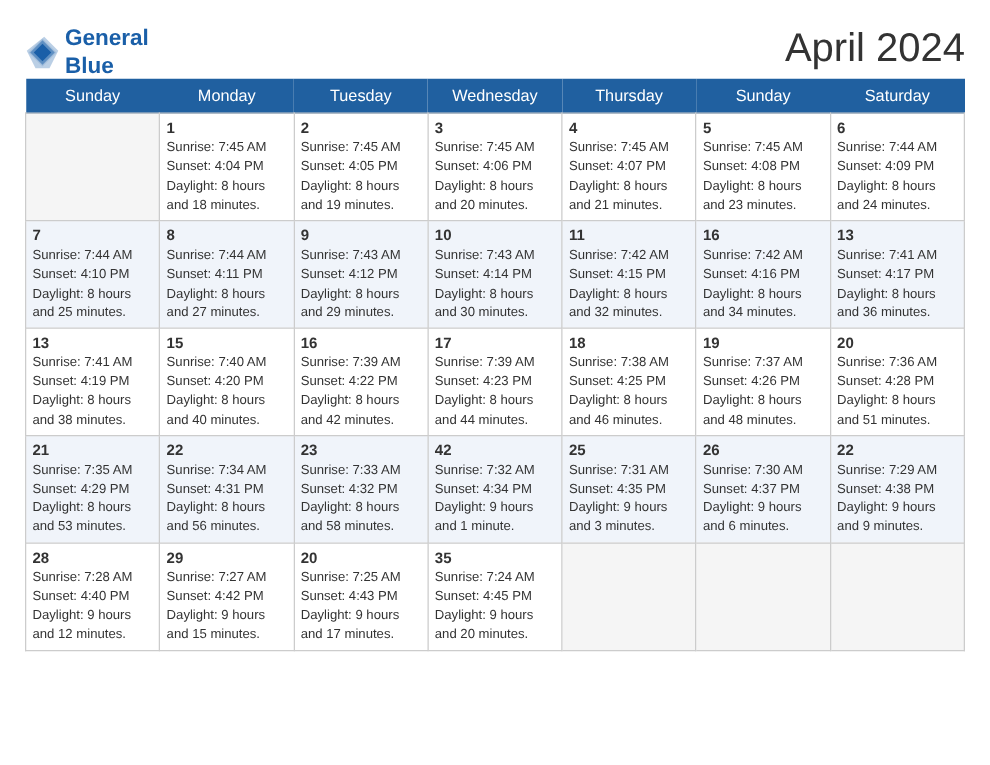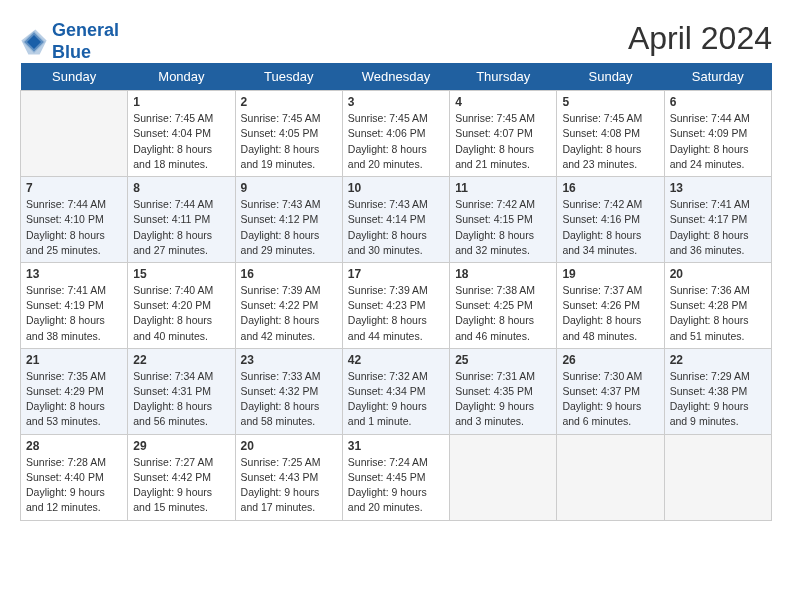--- a/index.html
+++ b/index.html
@@ -249,21 +249,21 @@
         </td>
         <td>
           <span class="day-num">29</span>
           <div class="day-info">Sunrise: 7:27 AM<br>Sunset: 4:42 PM<br>Daylight: 9 hours<br>and 15 minutes.</div>
         </td>
         <td>
           <span class="day-num">20</span>
           <div class="day-info">Sunrise: 7:25 AM<br>Sunset: 4:43 PM<br>Daylight: 9 hours<br>and 17 minutes.</div>
         </td>
         <td>
-          <span class="day-num">31</span>
+          <span class="day-num">35</span>
           <div class="day-info">Sunrise: 7:24 AM<br>Sunset: 4:45 PM<br>Daylight: 9 hours<br>and 20 minutes.</div>
         </td>
         <td class="empty"></td>
         <td class="empty"></td>
         <td class="empty"></td>
       </tr>
     </tbody>
 </table>
 
 </body></html>

